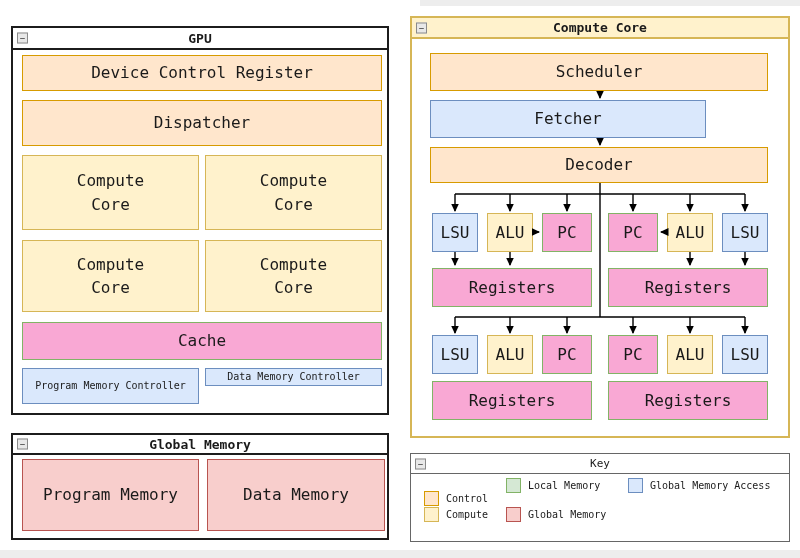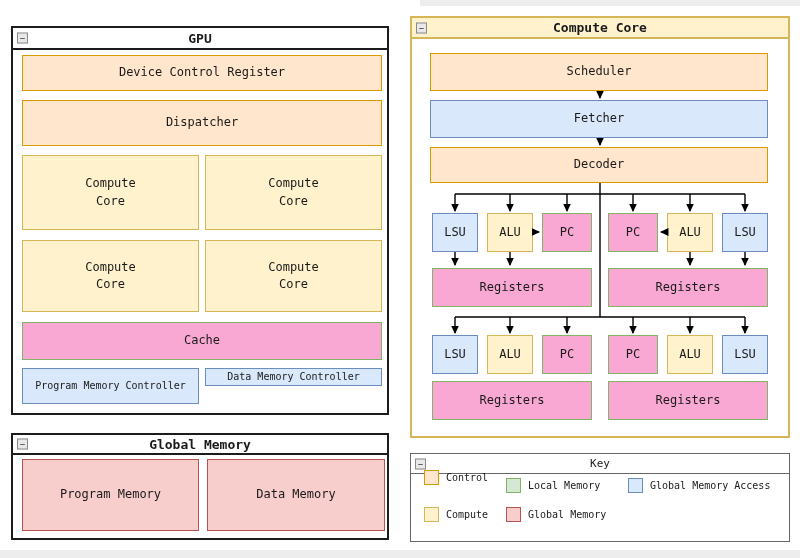--- a/index.html
+++ b/index.html
@@ -25,21 +25,21 @@
   .win-title{font-weight:bold;font-size:13px;}
   .window.gray .win-title{font-weight:normal;font-size:11px;}
   .collapse-btn{
     position:absolute;left:4px;top:50%;transform:translateY(-50%);
     width:11px;height:11px;background:#e8e8e8;border:1px solid #8a8a8a;
     display:flex;align-items:center;justify-content:center;
     font-size:9px;line-height:1;color:#333;box-sizing:border-box;
   }
   .node{
     position:absolute;display:flex;align-items:center;justify-content:center;
-    text-align:center;font-size:12px;box-sizing:border-box;
+    text-align:center;font-size:16px;box-sizing:border-box;
     white-space:pre-line;line-height:1.45;
   }
   .fill-control{background:#ffe6cc;border:1.5px solid #d79b00;}
   .fill-compute{background:#fff2cc;border:1.5px solid #d6b656;}
   .fill-local{background:#f9a8d4;border:1.5px solid #82b366;}
   .fill-access{background:#dae8fc;border:1.5px solid #6c8ebf;}
   .fill-global{background:#f8cecc;border:1.5px solid #b85450;}
   .small-text{font-size:10px;text-align:center;}
   .arrows{position:absolute;left:0;top:0;pointer-events:none;}
   .legend-item{position:absolute;display:flex;align-items:center;gap:7px;}
@@ -88,21 +88,21 @@
     <div class="node fill-global" style="left:194px;top:24px;width:178px;height:72px;">Data Memory</div>
   </section>
 
   <section class="window yellow" style="left:410px;top:16px;width:380px;height:422px;">
     <div class="titlebar">
       <span class="collapse-btn">−</span>
       <span class="win-title">Compute Core</span>
     </div>
 
     <div class="node fill-control" style="left:18px;top:35px;width:338px;height:38px;">Scheduler</div>
-    <div class="node fill-access" style="left:18px;top:82px;width:338px;height:38px;">Fetcher</div>
+    <div class="node fill-access" style="left:18px;top:82px;width:276px;height:38px;">Fetcher</div>
     <div class="node fill-control" style="left:18px;top:129px;width:338px;height:36px;">Decoder</div>
 
     <div class="node fill-access" style="left:20px;top:195px;width:46px;height:39px;">LSU</div>
     <div class="node fill-compute" style="left:75px;top:195px;width:46px;height:39px;">ALU</div>
     <div class="node fill-local" style="left:130px;top:195px;width:50px;height:39px;">PC</div>
     <div class="node fill-local" style="left:196px;top:195px;width:50px;height:39px;">PC</div>
     <div class="node fill-compute" style="left:255px;top:195px;width:46px;height:39px;">ALU</div>
     <div class="node fill-access" style="left:310px;top:195px;width:46px;height:39px;">LSU</div>
 
     <div class="node fill-local" style="left:20px;top:250px;width:160px;height:39px;">Registers</div>
@@ -157,21 +157,21 @@
         <line x1="333" y1="299" x2="333" y2="315" marker-end="url(#ah)"></line>
       </g>
     </svg>
   </section>
 
   <section class="window gray" style="left:410px;top:453px;width:380px;height:89px;">
     <div class="titlebar">
       <span class="collapse-btn">−</span>
       <span class="win-title">Key</span>
     </div>
-    <div class="legend-item" style="left:13px;top:16px;">
+    <div class="legend-item" style="left:13px;top:37px;">
       <span class="swatch sw-control"></span>
       <span class="legend-label">Control</span>
     </div>
     <div class="legend-item" style="left:95px;top:24px;">
       <span class="swatch sw-local"></span>
       <span class="legend-label">Local Memory</span>
     </div>
     <div class="legend-item" style="left:217px;top:24px;">
       <span class="swatch sw-access"></span>
       <span class="legend-label">Global Memory Access</span>

